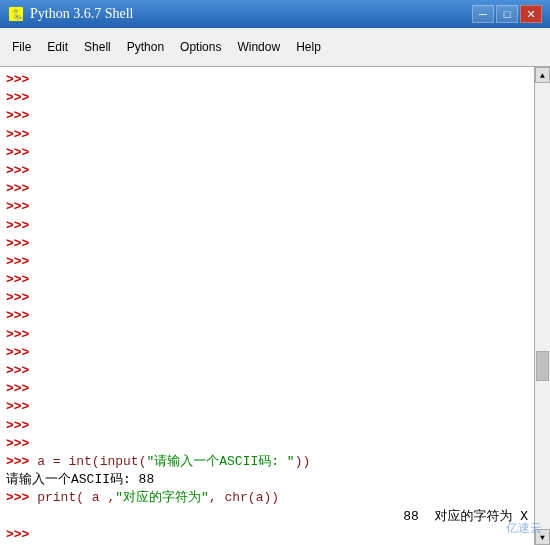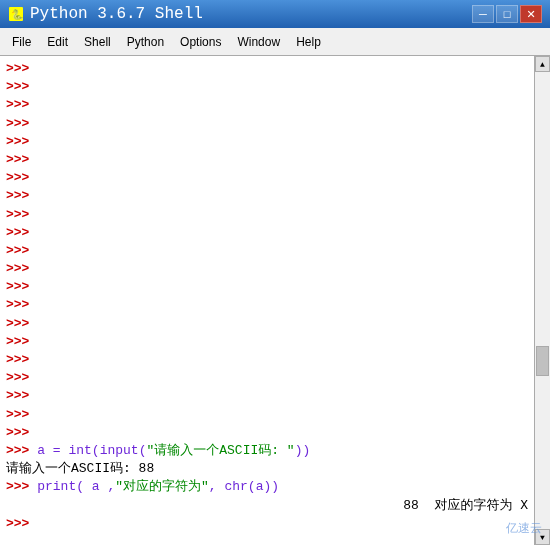--- a/index.html
+++ b/index.html
@@ -27,22 +27,22 @@
     .title-bar-icon {
       width: 16px;
       height: 16px;
       margin-right: 6px;
       display: flex;
       align-items: center;
       justify-content: center;
     }
     .title-bar-text {
       flex: 1;
-      font-size: 16px;
-      font-family: Liberation Mono, monospace;
+      font-size: 14px;
+      font-family: Liberation Serif, serif;
     }
     .title-bar-buttons {
       display: flex;
       gap: 2px;
     }
     .title-bar-btn {
       width: 22px;
       height: 18px;
       display: flex;
       align-items: center;
@@ -55,21 +55,21 @@
       font-family: 'Marlett', 'Segoe UI Symbol', sans-serif;
     }
     .title-bar-btn.close {
       background: #c0392b;
     }
 
     
     .menu-bar {
       background: #f0f0f0;
       border-bottom: 1px solid #aaa;
-      height: 28px;
+      height: 39px;
       display: flex;
       align-items: center;
       padding: 0 4px;
       flex-shrink: 0;
     }
     .menu-item {
       padding: 2px 8px;
       font-size: 12px;
       font-family: 'Segoe UI', Tahoma, sans-serif;
       cursor: pointer;
@@ -134,21 +134,21 @@
     .prompt-line {
       display: flex;
       line-height: 1.4;
       white-space: pre;
     }
     .prompt {
       color: #cc0000;
       font-weight: bold;
     }
     .code-text {
-      color: #6d28d9;
+      color: #7f1d1d;
     }
     .comment-text {
       color: #dd7700;
     }
     .string-text {
       color: #008800;
     }
     .output-text {
       color: #000000;
       white-space: pre;

